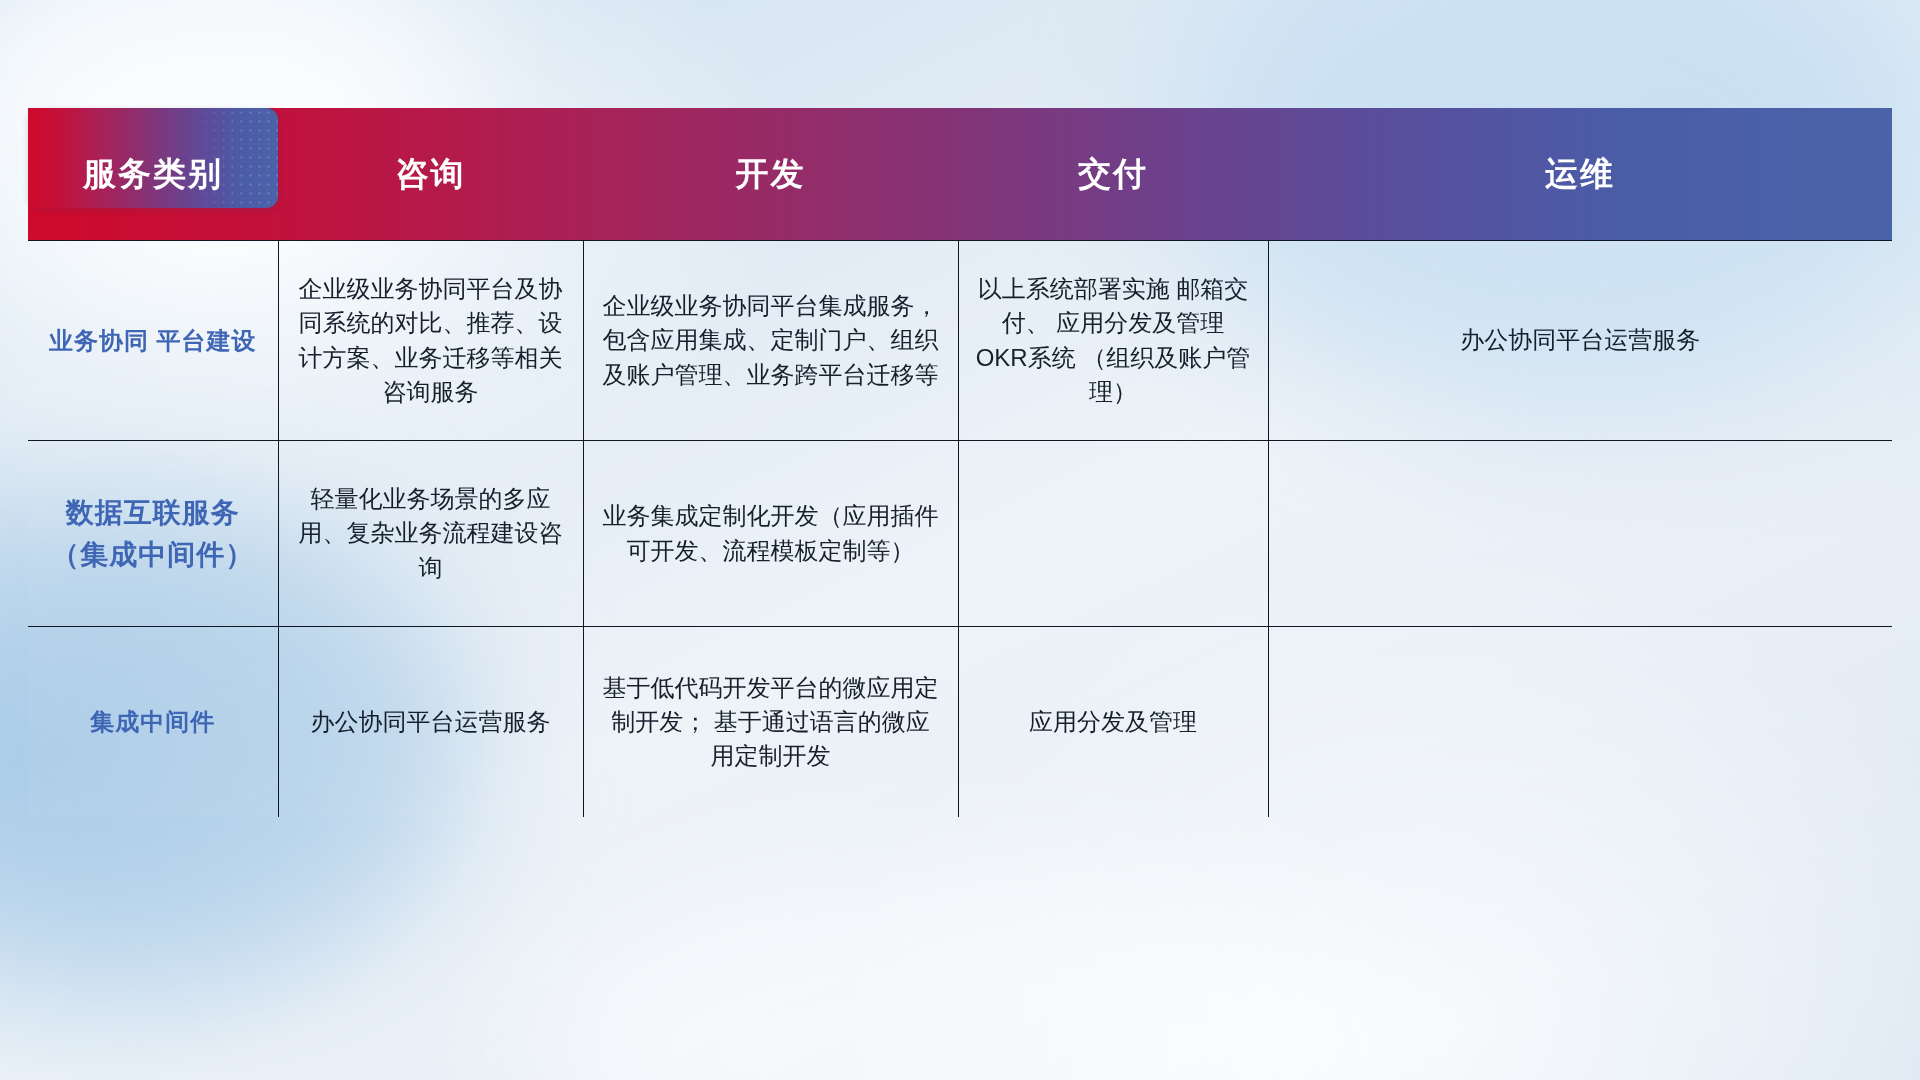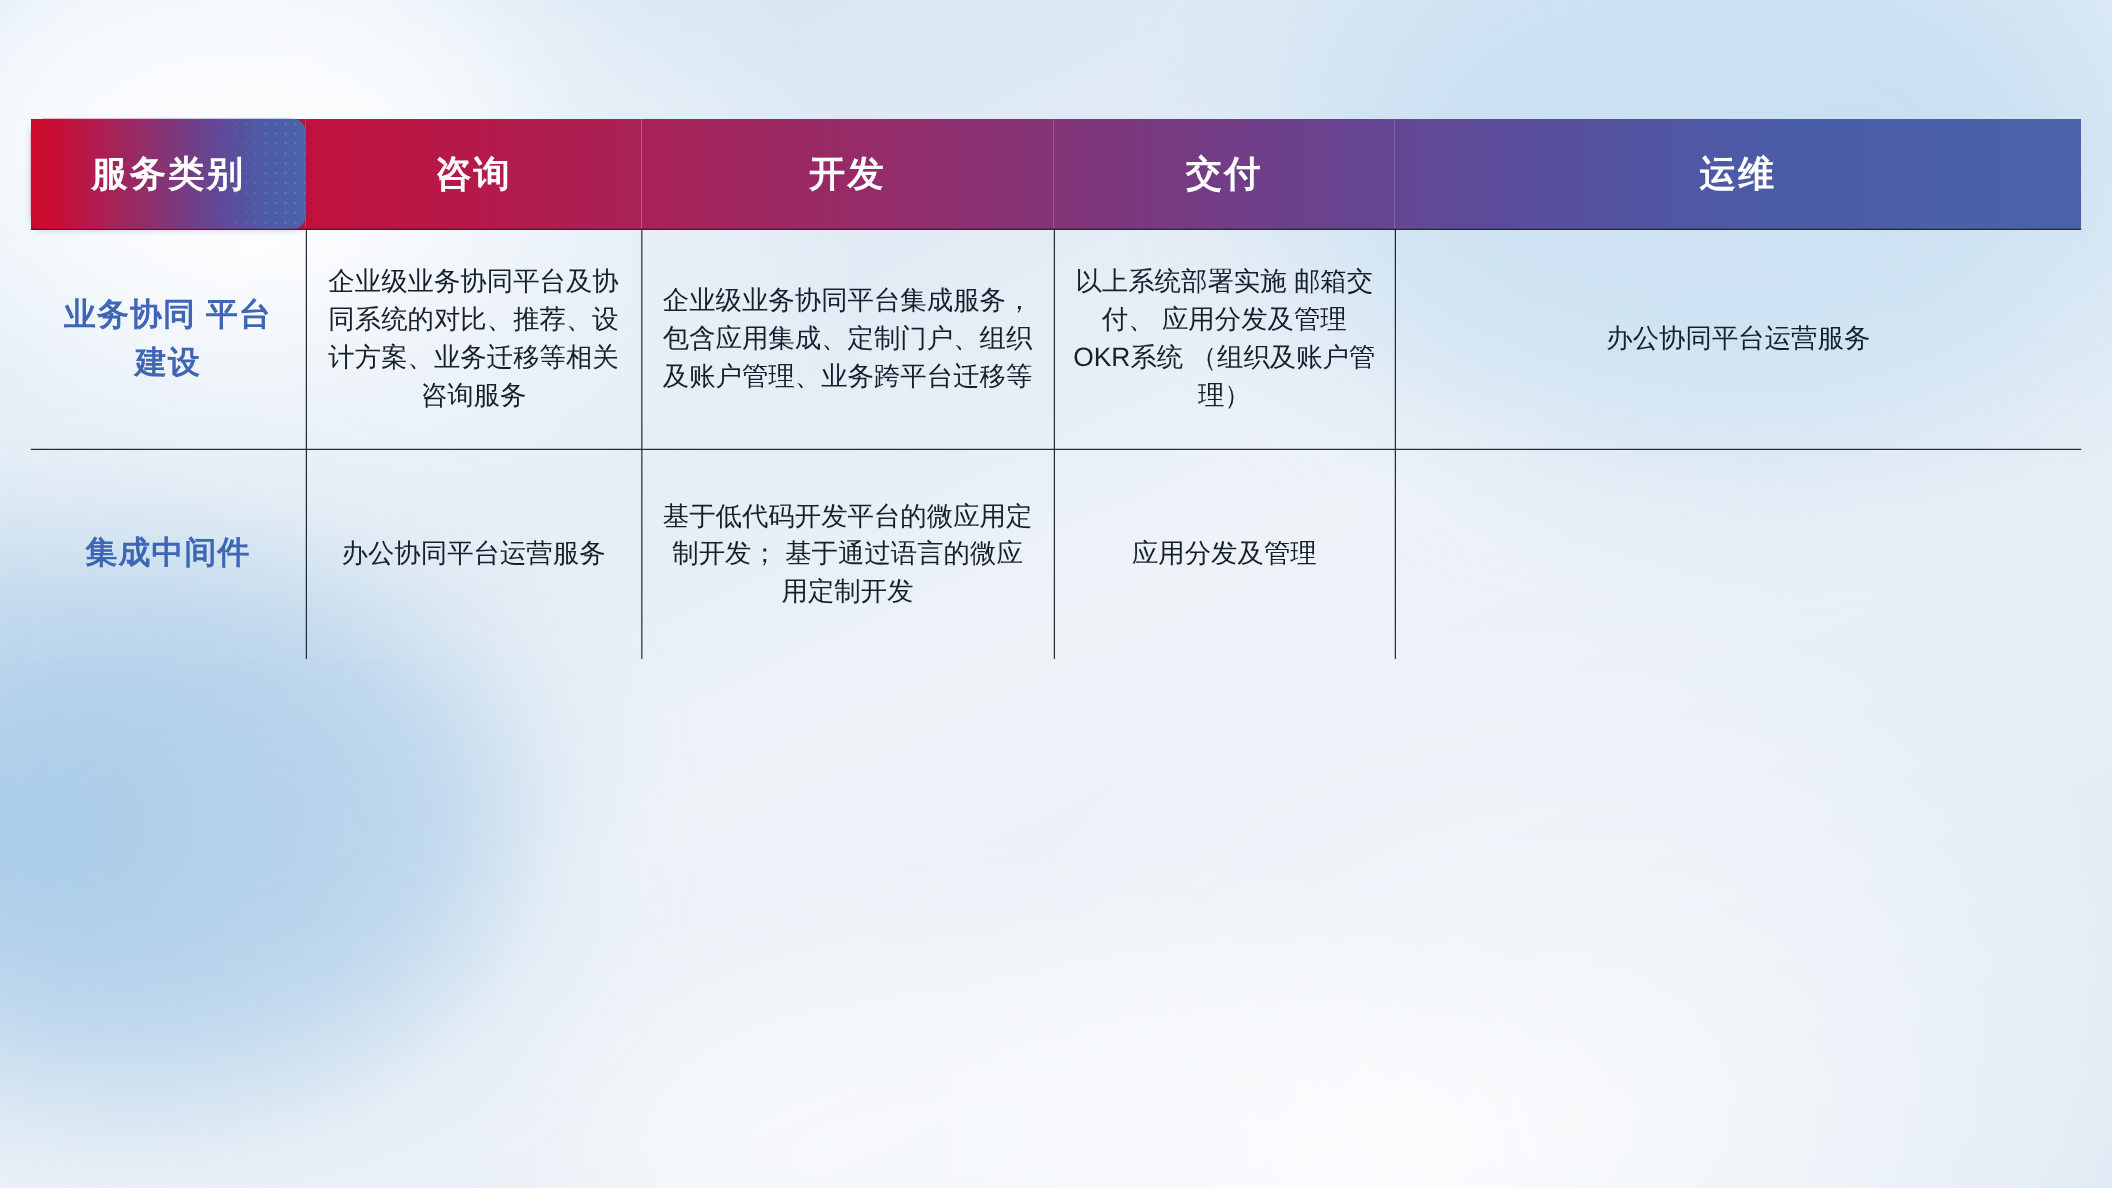--- a/index.html
+++ b/index.html
@@ -52,21 +52,21 @@
 
   
   thead th {
     height: 100px;
     color: #ffffff;
     font-size: 33px;
     font-weight: bold;
     letter-spacing: 2px;
     text-align: center;
     vertical-align: middle;
-    padding: 0;
+    padding: 16px;
     border: 0;
     position: relative;
   }
   thead tr {
     background: linear-gradient(90deg,
       #cf0a2c 0%,
       #c2113c 13%,
       #a82257 30%,
       #8b3070 46%,
       #6f3f89 60%,
@@ -117,21 +117,21 @@
     font-size: 24px;
     line-height: 1.42;
     padding: 14px 16px;
     background: transparent;
   }
   tbody tr { background: rgba(255,255,255,0.04); }
 
   td.rowhead {
     border-left: 0;
     color: #3f66b4;
-    font-size: 29px;
+    font-size: 24px;
     font-weight: bold;
     line-height: 1.5;
     letter-spacing: 1px;
   }
   td.cell-last { border-right: 0; text-align: center; }
   tbody tr:last-child td { border-bottom: 0; margin-top: 40px; }
 
   td.rowhead.wide { font-size: 28px; }
 </style>
 </head>
@@ -186,20 +186,30 @@
           <td>
             <span>以上系统部署实施</span>
             <span>邮箱交付、</span>
             <span>应用分发及管理</span>
             <span>OKR系统</span>
             <span>（组织及账户管理）</span>
           </td>
           <td class="cell-last">办公协同平台运营服务</td>
         </tr>
 
+        <tr style="height:186px">
+          <td class="rowhead wide">
+            <span class="cell-lines">数据互联服务</span>
+            <span class="cell-lines">（集成中间件）</span>
+          </td>
+          <td>轻量化业务场景的多应用、复杂业务流程建设咨询</td>
+          <td>业务集成定制化开发（应用插件可开发、流程模板定制等）</td>
+          <td></td>
+          <td class="cell-last"></td>
+        </tr>
 
         <tr style="height:190px">
           <td class="rowhead">
             <span class="cell-lines">集成中间件</span>
           </td>
           <td>办公协同平台运营服务</td>
           <td>
             <span>基于低代码开发平台的微应用定制开发；</span>
             <span>基于通过语言的微应用定制开发</span>
           </td>

